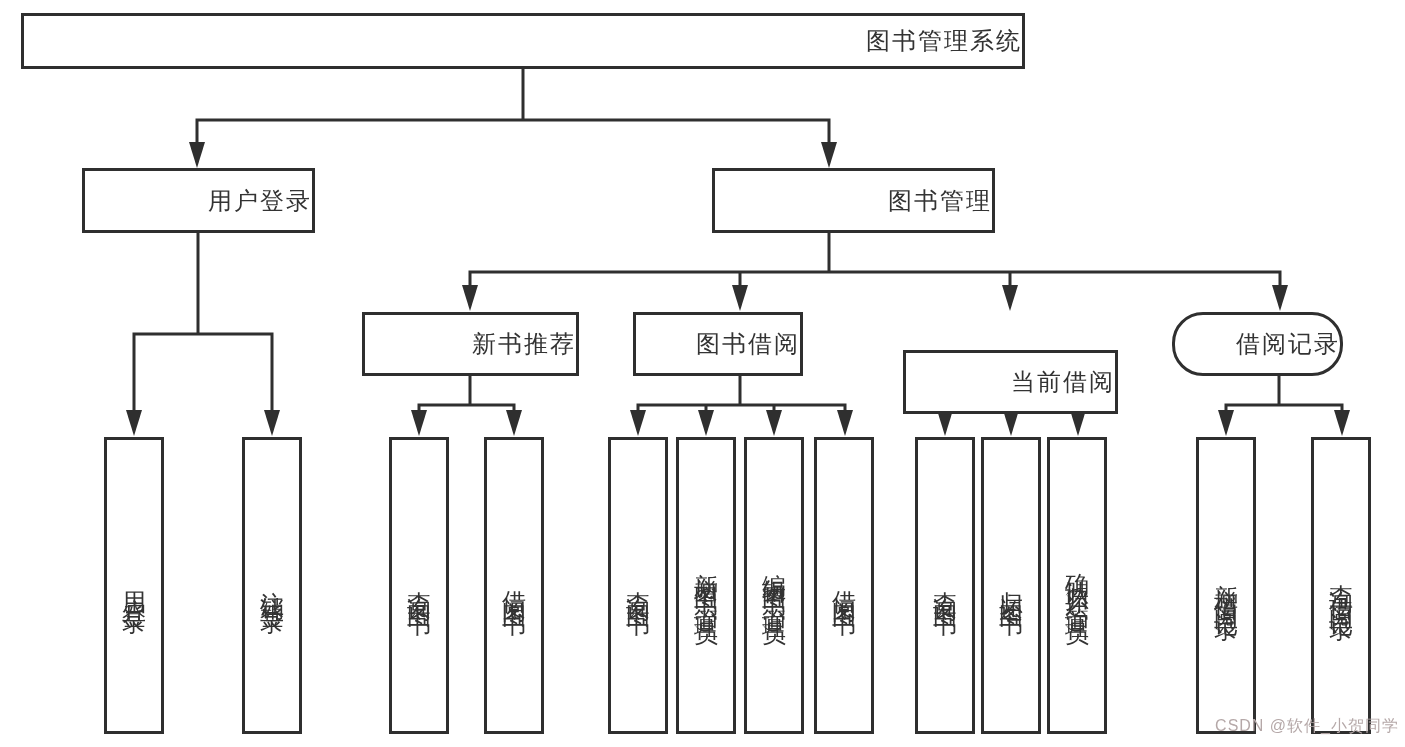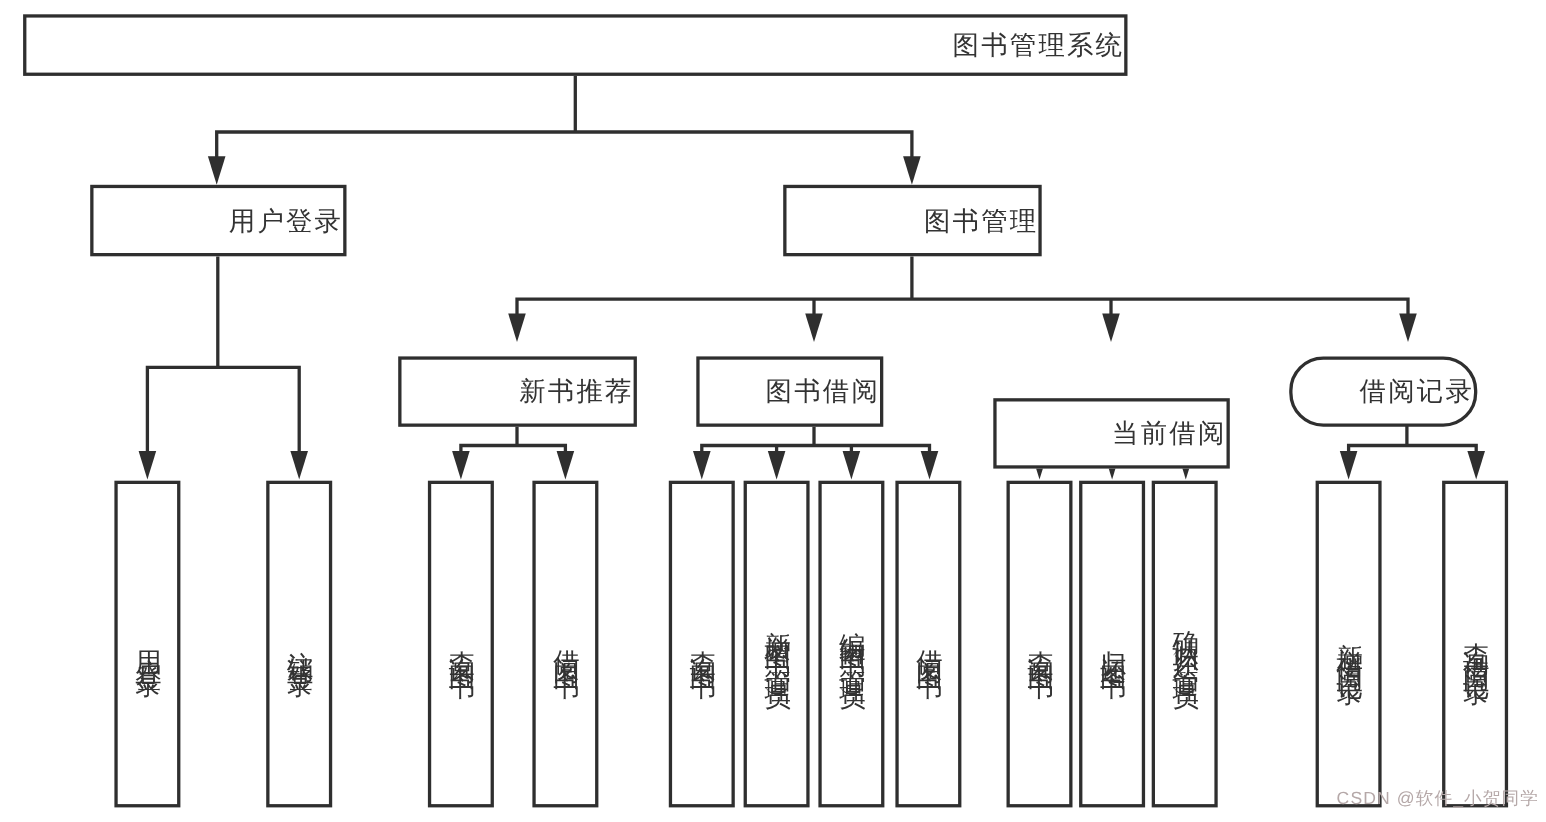--- a/index.html
+++ b/index.html
@@ -23,22 +23,22 @@
     box-sizing:border-box;
     border:3px solid var(--line);
     background:#fff;
     display:flex;align-items:center;justify-content:flex-end;
     font-size:24px;
     letter-spacing:2px;
     color:var(--text);
   }
   .root{left:21px;top:13px;width:1004px;height:56px;}
   .lvl2a{left:82px;top:168px;width:233px;height:65px;}
-  .lvl2b{left:712px;top:168px;width:235px;height:65px;}
-  .lvl3{top:324px;height:64px;}
+  .lvl2b{left:712px;top:168px;width:283px;height:65px;}
+  .lvl3{top:312px;height:64px;}
   .l3a{left:362px;width:217px;}
   .l3b{left:633px;width:170px;}
   .l3c{left:903px;width:215px;margin-top:38px;}
   .l3d{left:1172px;width:171px;border-radius:31px;}
   .leaf{
     position:absolute;
     top:437px;width:60px;height:297px;
     box-sizing:border-box;
     border:3px solid var(--line);
     background:#fff;

